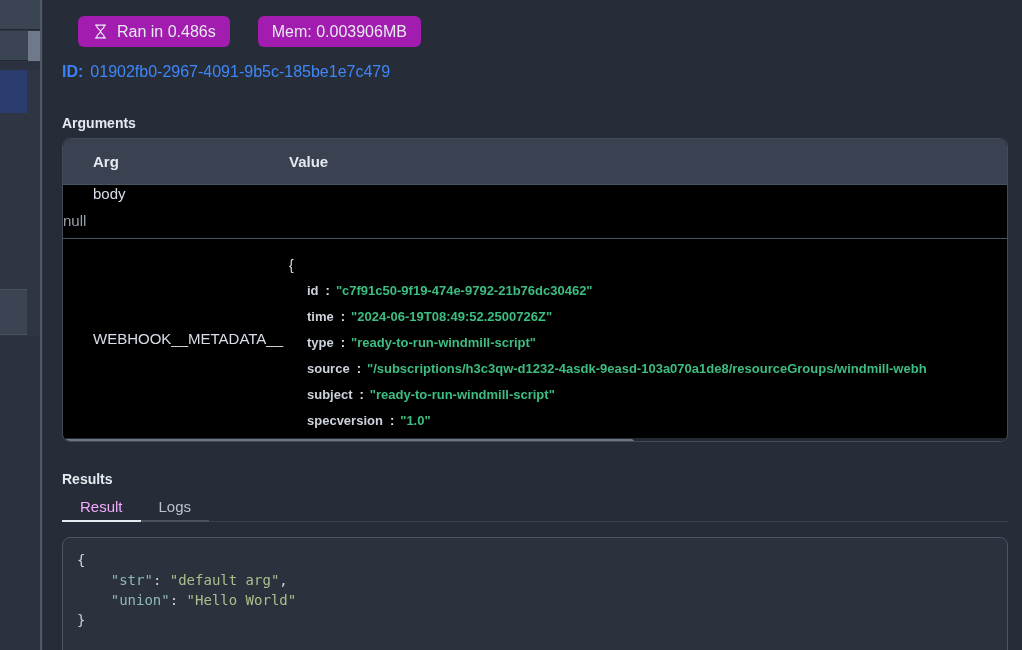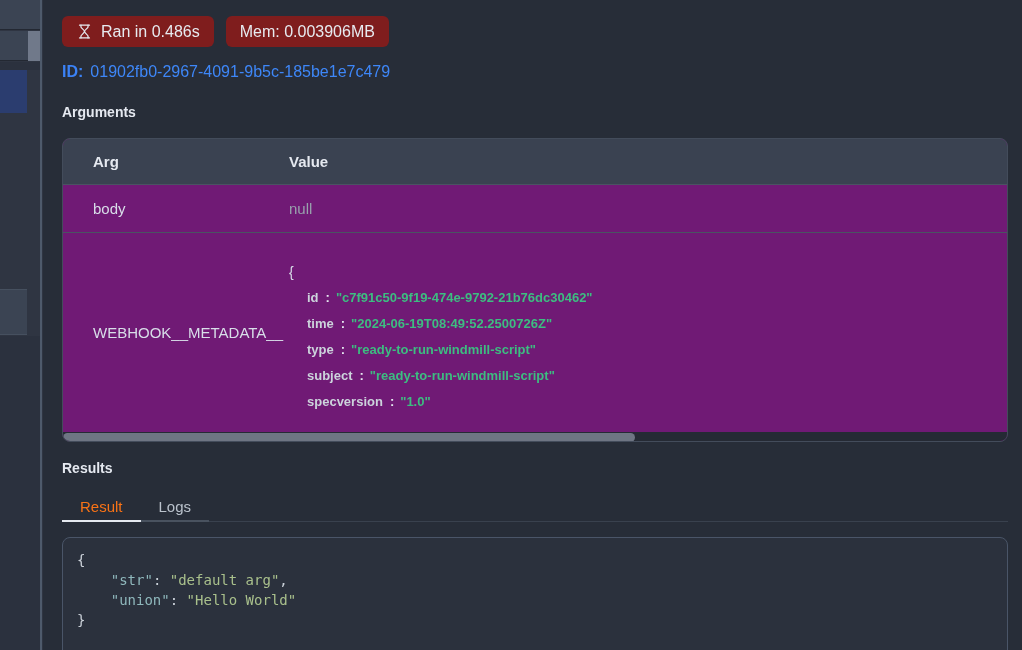--- a/index.html
+++ b/index.html
@@ -22,45 +22,46 @@
   .edge-bottom { position: absolute; left: 0; top: 336px; width: 40px; height: 314px; background: #2b313e; }
   .edge-divider { position: absolute; left: 40px; top: 0; width: 2px; height: 650px; background: #4e5a6b; }
 
   
   .main { position: absolute; left: 62px; top: 0; width: 946px; height: 650px; }
 
   
   .badges { position: absolute; left: 0; top: 16px; display: flex; gap: 12px; }
   .badge {
     display: inline-flex; align-items: center; gap: 8px;
-    background: #7f1d1d; color: #e7ebf0;
+    background: #a21caf; color: #e7ebf0;
     font-size: 16px; border-radius: 6px; padding: 5px 14px; height: 31px;
     white-space: nowrap;
+    margin-left: 16px;
   }
   .badge svg { display: block; }
 
   
   .idline { position: absolute; left: 0; top: 63px; font-size: 16px; }
   .idlabel { color: #3b82f6; font-weight: 700; text-align: center; }
   .idvalue { color: #3e87f8; margin-left: 7px; cursor: pointer; }
 
   
-  .sec { font-size: 14px; font-weight: 700; color: #e5e9f0; position: absolute; left: 0; }
+  .sec { font-size: 14px; font-weight: 700; color: #e5e9f0; position: absolute; left: 0; margin-top: 11px; }
   .sec.args { top: 104px; }
   .sec.res  { top: 460px; }
 
   
   .argtable {
     position: absolute; left: 0; top: 138px; width: 946px; height: 304px;
-    border: 1px solid #434c5b; border-radius: 8px; background: #701a75; overflow: hidden;
+    border: 1px solid #434c5b; border-radius: 8px; background: #000000; overflow: hidden;
     display: flex; flex-direction: column;
   }
   .thead { display: flex; align-items: center; height: 46px; background: #3a4251; border-bottom: 1px solid #4a5362; font-size: 15px; font-weight: 700; color: #e5e9f0; flex: none; }
   .trow  { display: flex; align-items: stretch; font-size: 15px; flex: none; }
-  .trow.r1 { height: 48px; border-bottom: 1px solid #4a5362; }
+  .trow.r1 { height: 54px; border-bottom: 1px solid #4a5362; flex-direction: column; }
   .trow.r2 { height: 199px; }
   .col1 { width: 226px; flex: none; padding-left: 30px; display: flex; align-items: center; }
   .col2 { flex: 1; min-width: 0; display: flex; align-items: center; overflow: hidden; }
   .cellarg { color: #d8dee9; }
   .cellnull { color: #98a1ad; }
 
   
   .json { display: block; padding-top: 8px; font-size: 13px; line-height: 26px; overflow: hidden; }
   .jline { white-space: nowrap; overflow: hidden; }
   .jbrace { color: #d8dee9; font-weight: 400; font-size: 14px; }
@@ -69,21 +70,21 @@
   .jsep { color: #e5e9f0; font-weight: 700; margin: 0 6px 0 7px; }
   .jval { color: #3dbd81; font-weight: 600; }
 
   
   .hscroll { margin-top: auto; position: relative; height: 12px; background: #252a34; flex: none; }
   .hthumb { position: absolute; left: 0; top: 1px; height: 9px; width: 572px; background: #6e7583; border-radius: 5px; }
 
   
   .tabs { position: absolute; left: 0; top: 492px; width: 946px; height: 30px; display: flex; border-bottom: 1px solid #39414e; }
   .tab { height: 30px; padding: 0 18px; display: flex; align-items: center; font-size: 15px; color: #bac2cc; cursor: pointer; border-bottom: 2px solid #49525f; margin-bottom: -1px; }
-  .tab.active { color: #f97316; border-bottom-color: #e5e9f0; }
+  .tab.active { color: #f0abfc; border-bottom-color: #e5e9f0; }
   .tabs::after { content: ""; flex: 1; }
 
   
   .codebox {
     position: absolute; left: 0; top: 537px; width: 946px; height: 160px;
     border: 1px solid #4a5568; border-radius: 8px; background: #2b313d;
     padding: 12px 14px;
     font-family: "DejaVu Sans Mono", "Liberation Mono", monospace;
     font-size: 14px; line-height: 20px;
   }
@@ -144,20 +145,21 @@
     </div>
 
     <div class="trow r2">
       <div class="col1 cellarg">WEBHOOK__METADATA__</div>
       <div class="col2">
         <div class="json">
           <div class="jline jbrace">{</div>
           <div class="jline jentry"><span class="jkey">id</span><span class="jsep">:</span><span class="jval">"c7f91c50-9f19-474e-9792-21b76dc30462"</span></div>
           <div class="jline jentry"><span class="jkey">time</span><span class="jsep">:</span><span class="jval">"2024-06-19T08:49:52.2500726Z"</span></div>
           <div class="jline jentry"><span class="jkey">type</span><span class="jsep">:</span><span class="jval">"ready-to-run-windmill-script"</span></div>
+          <div class="jline jentry"><span class="jkey">source</span><span class="jsep">:</span><span class="jval">"/subscriptions/h3c3qw-d1232-4asdk-9easd-103a070a1de8/resourceGroups/windmill-webh</span></div>
           <div class="jline jentry"><span class="jkey">subject</span><span class="jsep">:</span><span class="jval">"ready-to-run-windmill-script"</span></div>
           <div class="jline jentry"><span class="jkey">specversion</span><span class="jsep">:</span><span class="jval">"1.0"</span></div>
         </div>
       </div>
     </div>
 
     <div class="hscroll">
       <div class="hthumb"></div>
     </div>
   </div>

